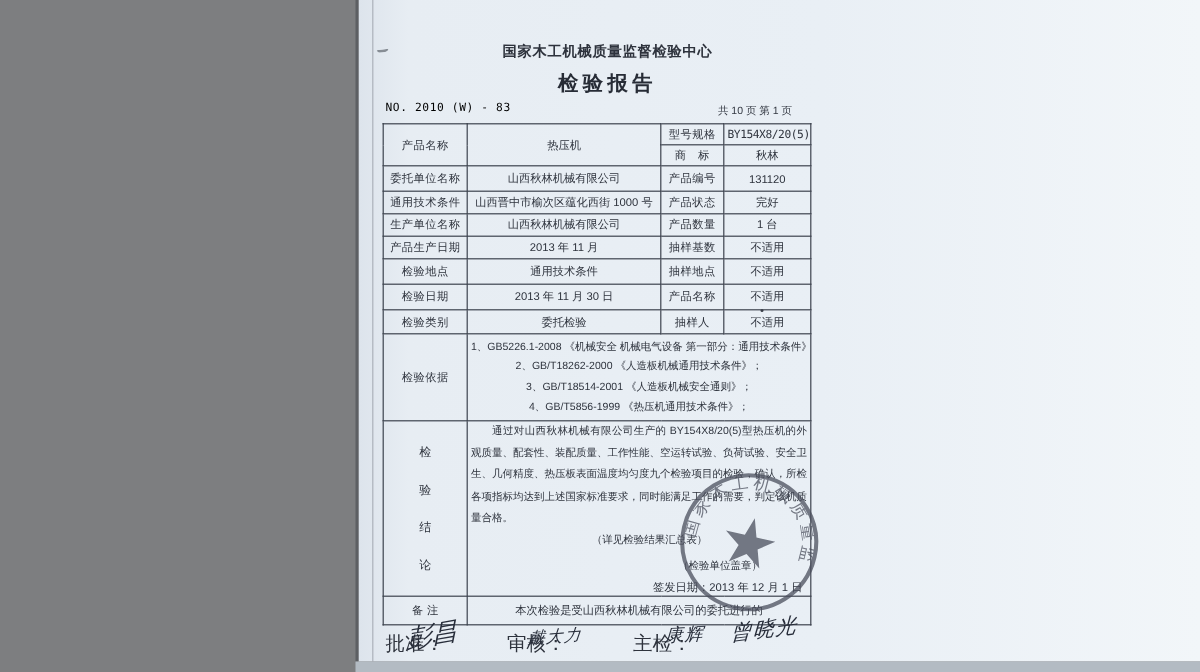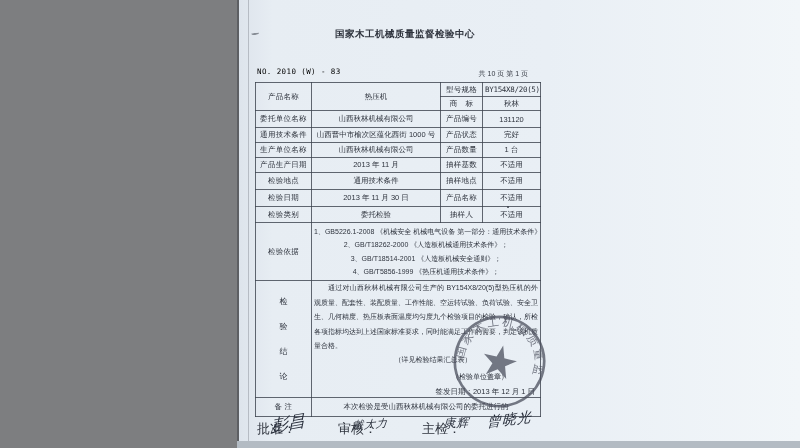--- a/index.html
+++ b/index.html
@@ -66,20 +66,21 @@
 
 <div id="stage">
 
   <div class="paper"></div>
   <div class="paper-fold"></div>
   <div class="paper-shadow-bottom"></div>
   <div class="smudge"></div>
   <div class="dot-artifact"></div>
 
   <div class="center-name">国家木工机械质量监督检验中心</div>
+  <div class="report-title">检验报告</div>
   <div class="report-no">NO. 2010 (W) - 83</div>
   <div class="pagination">共 10 页  第 1 页</div>
 
   <table class="report">
     <colgroup>
         <col style="width:56px">
         <col style="width:129px">
         <col style="width:42px">
         <col style="width:58px">
       </colgroup>

